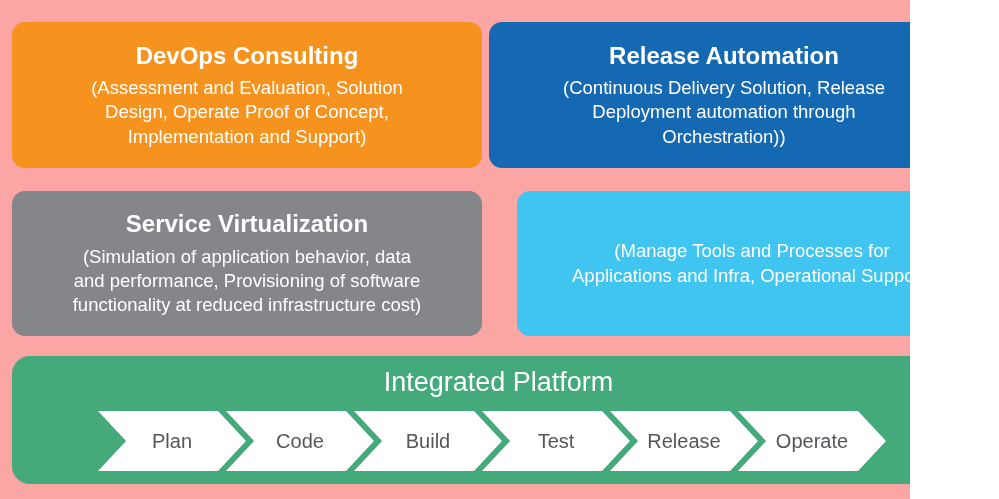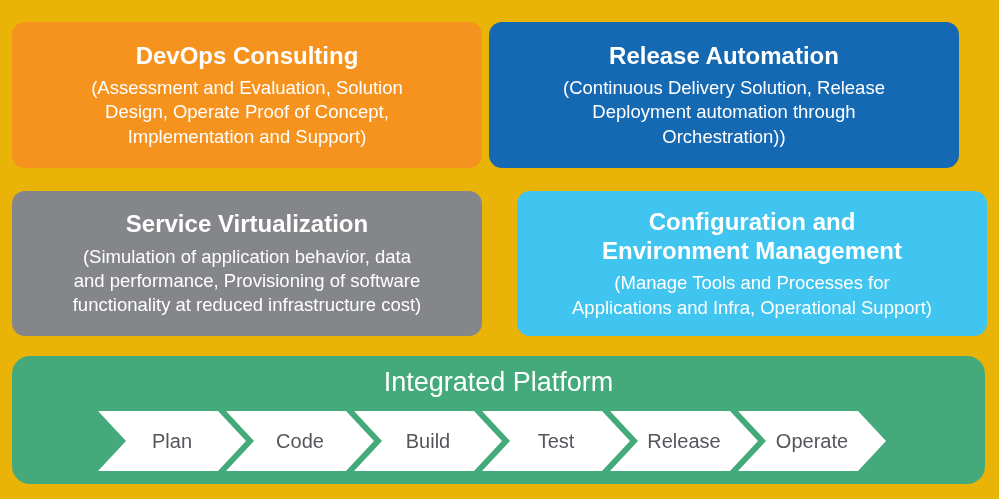--- a/index.html
+++ b/index.html
@@ -1,20 +1,20 @@
 <!DOCTYPE html>
 <html><head>
 <meta charset="utf-8">
 <style>
   html, body { margin: 0; padding: 0; background: #ffffff; }
   .canvas {
     position: relative;
-    width: 999px;
+    width: 910px;
     height: 499px;
-    background: #eab308;
+    background: #fca5a5;
     font-family: "Liberation Sans", sans-serif;
     overflow: hidden;
   }
   .card {
     position: absolute;
     border-radius: 13px;
     color: #ffffff;
     display: flex;
     flex-direction: column;
     justify-content: center;
@@ -97,22 +97,20 @@
   </div>
 
   <div class="card" id="card-service-virtualization">
     <div class="card-title">Service Virtualization</div>
     <div class="card-desc">(Simulation of application behavior, data
 and performance, Provisioning of software
 functionality at reduced infrastructure cost)</div>
   </div>
 
   <div class="card" id="card-config-env-mgmt">
-    <div class="card-title">Configuration and
-Environment Management</div>
     <div class="card-desc">(Manage Tools and Processes for
 Applications and Infra, Operational Support)</div>
   </div>
 
   <div class="platform-bar">
     <div class="platform-title">Integrated Platform</div>
     <div class="steps-row">
       <div class="step-chevron">Plan</div>
       <div class="step-chevron">Code</div>
       <div class="step-chevron">Build</div>

